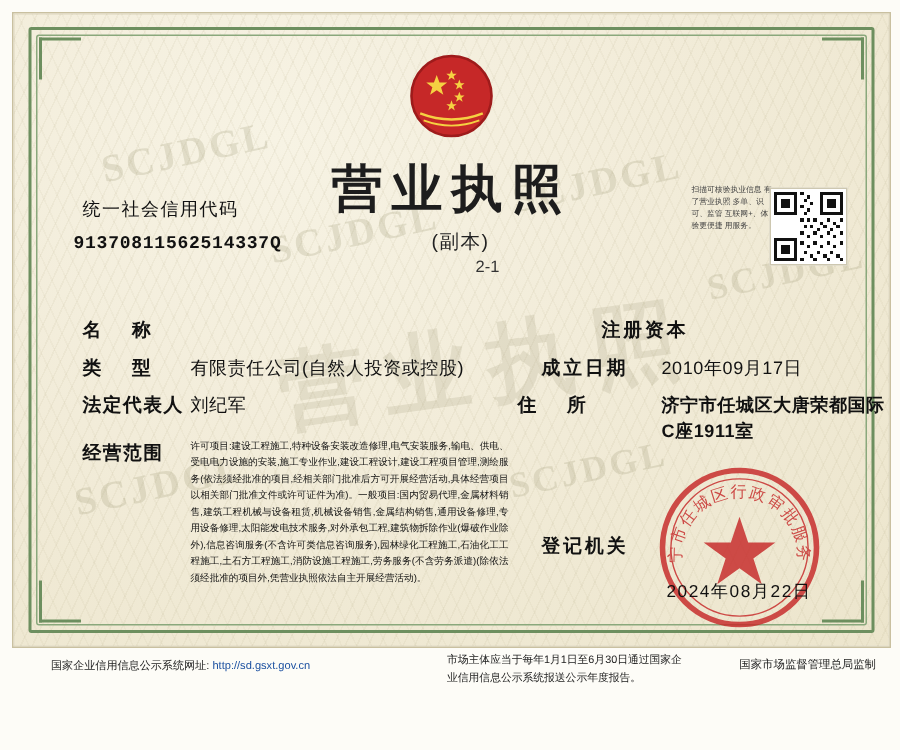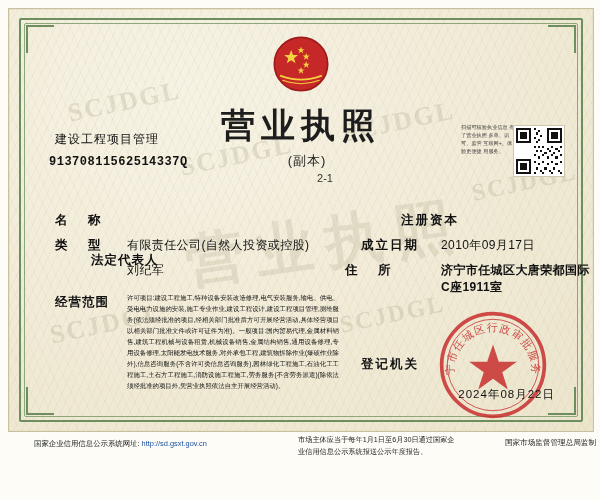--- a/index.html
+++ b/index.html
@@ -111,21 +111,21 @@
   .field-label{
     position:absolute;font-size:12.5px;color:#111;letter-spacing:4px;font-weight:bold;
   }
   .field-value{
     position:absolute;font-size:12px;color:#111;letter-spacing:.4px;
   }
   .lbl-name{left:46px;top:203px;}
   .val-name{left:118px;top:203px;}
   .lbl-type{left:46px;top:228px;}
   .val-type{left:118px;top:228px;}
-  .lbl-rep{left:46px;top:243px;letter-spacing:1px;margin-left:36px;}
+  .lbl-rep{left:46px;top:253px;letter-spacing:1px;}
   .val-rep{left:118px;top:253px;}
   .lbl-scope{left:46px;top:285px;letter-spacing:1px;}
 
   .lbl-cap{left:352px;top:203px;letter-spacing:2px;margin-left:40px;}
   .val-cap{left:432px;top:203px;}
   .lbl-date{left:352px;top:228px;letter-spacing:2px;}
   .val-date{left:432px;top:228px;text-align:center;}
   .lbl-addr{left:336px;top:253px;}
   .val-addr{left:432px;top:253px;font-weight:bold;}
   .lbl-org{left:352px;top:347px;letter-spacing:2px;}
@@ -134,31 +134,31 @@
     position:absolute;left:118px;top:283px;width:212px;
     font-size:6.4px;line-height:1.72;color:#111;text-align:justify;
   }
 
   
   .seal{
     position:absolute;right:44px;top:300px;width:112px;height:112px;
     opacity:.82;
   }
   .reg-date{
-    position:absolute;right:38px;top:378px;font-size:11.5px;color:#111;letter-spacing:1px;
+    position:absolute;right:52px;top:378px;font-size:11.5px;color:#111;letter-spacing:1px;
   }
 
   
   .footer{
     position:absolute;left:0;right:0;top:436px;height:56px;
   }
   .f-left{position:absolute;left:6px;top:2px;font-size:7.4px;color:#222;line-height:1.5;padding-left:28px;}
   .f-left a{color:#1a4fa0;text-decoration:none;}
   .f-mid{position:absolute;left:298px;top:-2px;width:160px;font-size:7.2px;color:#222;line-height:1.6;text-align:left;}
-  .f-right{position:absolute;right:4px;top:2px;font-size:7.6px;color:#222;margin-left:40px;}
+  .f-right{position:absolute;right:16px;top:2px;font-size:7.6px;color:#222;margin-left:40px;}
 </style>
 </head>
 <body>
 
 <div class="page">
   <div class="cert">
 
     <div class="border-outer"></div>
     <div class="border-inner"></div>
     <div class="corner tl"></div>
@@ -187,21 +187,21 @@
         </g>
         <path d="M14 70 Q50 84 86 70" stroke="#f5d142" stroke-width="3" fill="none"></path>
         <path d="M18 78 Q50 90 82 78" stroke="#f5d142" stroke-width="2" fill="none"></path>
       </svg>
     </div>
 
     <div class="title">营业执照</div>
     <div class="subtitle">(副本)</div>
     <div class="sheetno">2-1</div>
 
-    <div class="code-label">建设工程项目管理</div>
+    <div class="code-label">统一社会信用代码</div>
     <div class="code-value">91370811562514337Q</div>
 
     <div class="qr-note">扫描可核验执业信息
 有了营业执照
 多单、识可、监管
 互联网+、体验更便捷
 用服务。</div>
     <div class="qr-wrap">
       <svg class="qr" viewBox="0 0 21 21" shape-rendering="crispEdges" aria-hidden="true">
         <rect width="21" height="21" fill="#fff"></rect>

